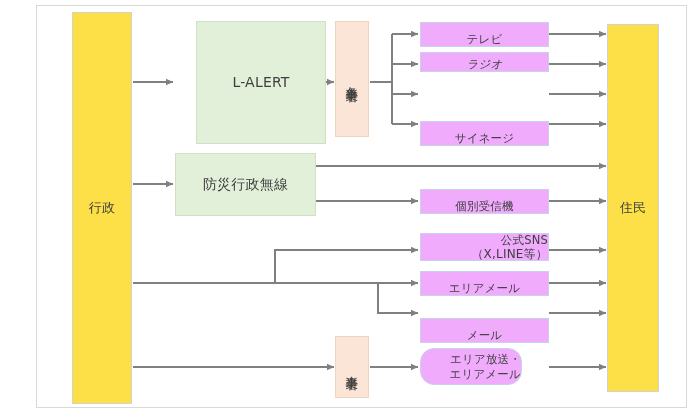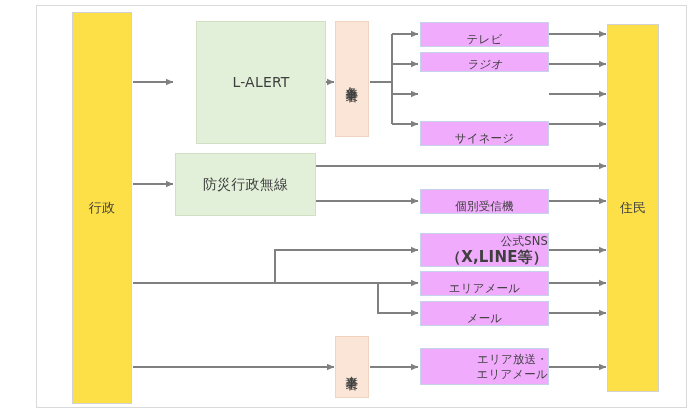--- a/index.html
+++ b/index.html
@@ -56,21 +56,21 @@
     background:#f0abfc;
     border-color:#c6d2ea;
     font-size:11.5px;
     align-items:flex-end;
   }
   .vertical{
     writing-mode:vertical-rl;
     text-orientation:upright;
     letter-spacing:1px;
   }
-  .blue .sub{font-size:15px;display:block;font-weight:bold;}
+  .blue .sub{font-size:12px;display:block;}
   .twoline{flex-direction:column;}
   .twoline span{display:block;}
   svg.overlay{position:absolute;left:0;top:0;width:690px;height:413px;pointer-events:none;}
 </style>
 </head>
 <body>
 
 <div id="stage">
 
   <div class="frame"></div>
@@ -152,31 +152,31 @@
     <span>ラジオ</span>
   </div>
   <div class="node blue" style="left:420px;top:112px;width:129px;height:25px;margin-top:9px;">
     <span>サイネージ</span>
   </div>
 
   <div class="node blue" style="left:420px;top:189px;width:129px;height:25px;">
     <span>個別受信機</span>
   </div>
 
-  <div class="node blue twoline" style="left:420px;top:233px;width:129px;height:34px;">
+  <div class="node blue twoline" style="left:420px;top:233px;width:129px;height:28px;">
     <span>公式SNS</span>
     <span class="sub">（X,LINE等）</span>
   </div>
 
   <div class="node blue" style="left:420px;top:271px;width:129px;height:25px;">
     <span>エリアメール</span>
   </div>
 
-  <div class="node blue" style="left:420px;top:301px;width:129px;height:25px;">
+  <div class="node blue" style="left:420px;top:318px;width:129px;height:25px;">
     <span>メール</span>
   </div>
 
-  <div class="node blue twoline" style="left:420px;top:348px;width:129px;height:37px;">
+  <div class="node blue twoline" style="left:420px;top:348px;width:102px;height:37px;border-radius:14px;">
     <span>エリア放送・</span>
     <span>エリアメール</span>
   </div>
 
 </div>
 
 </body></html>

